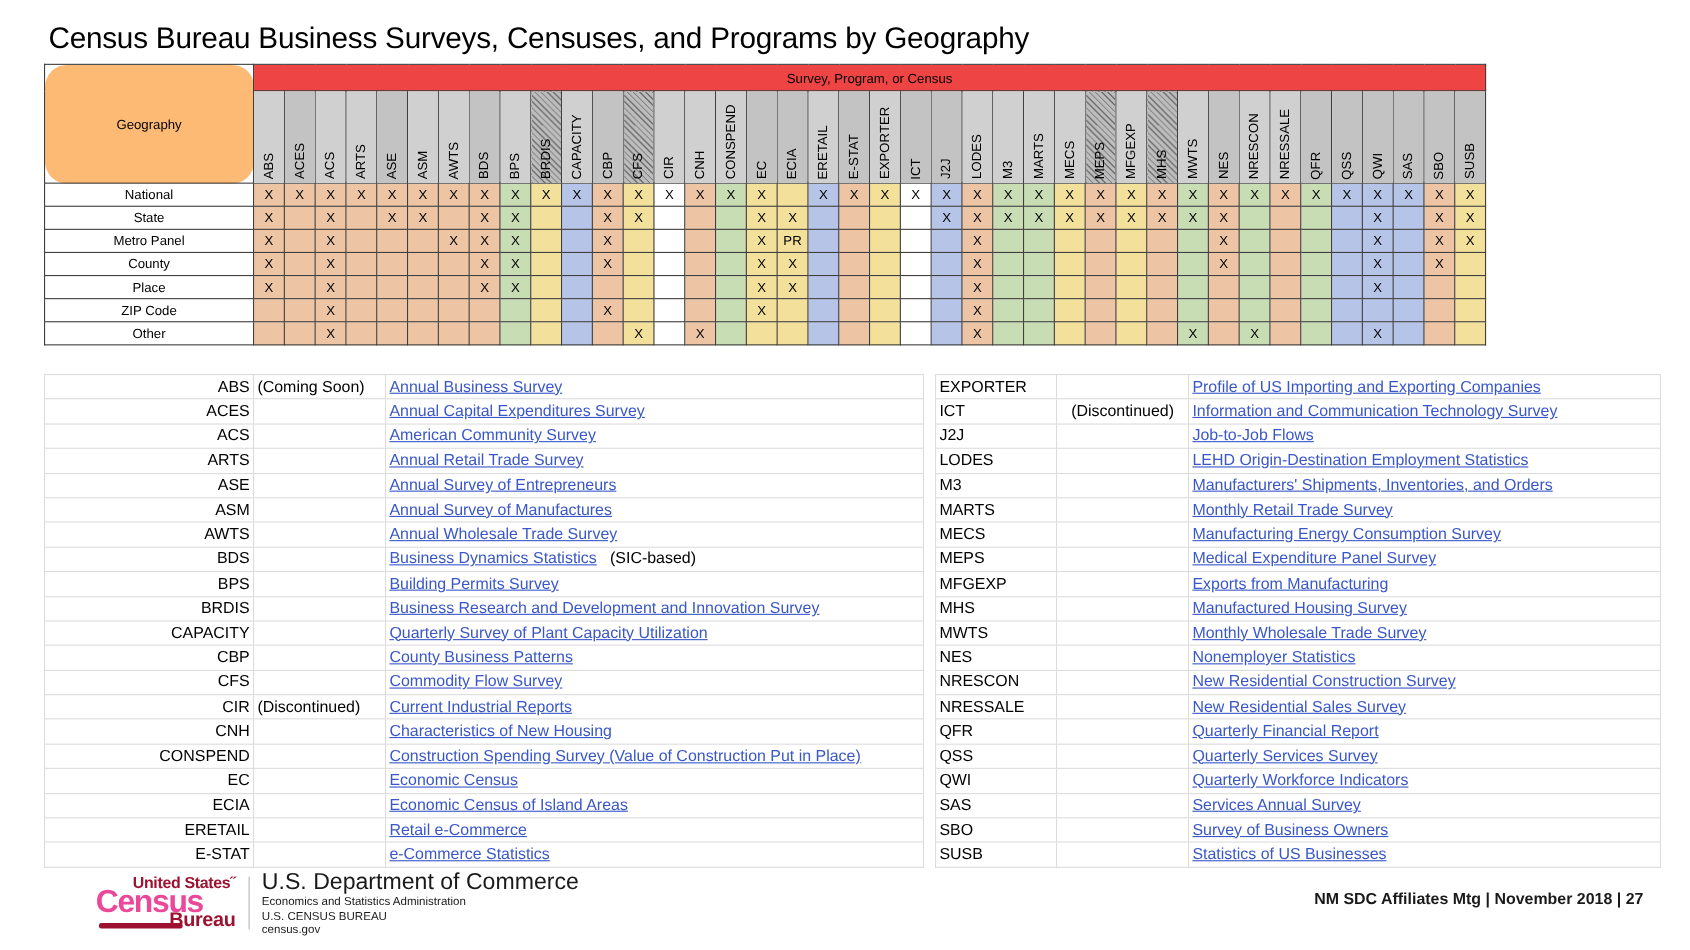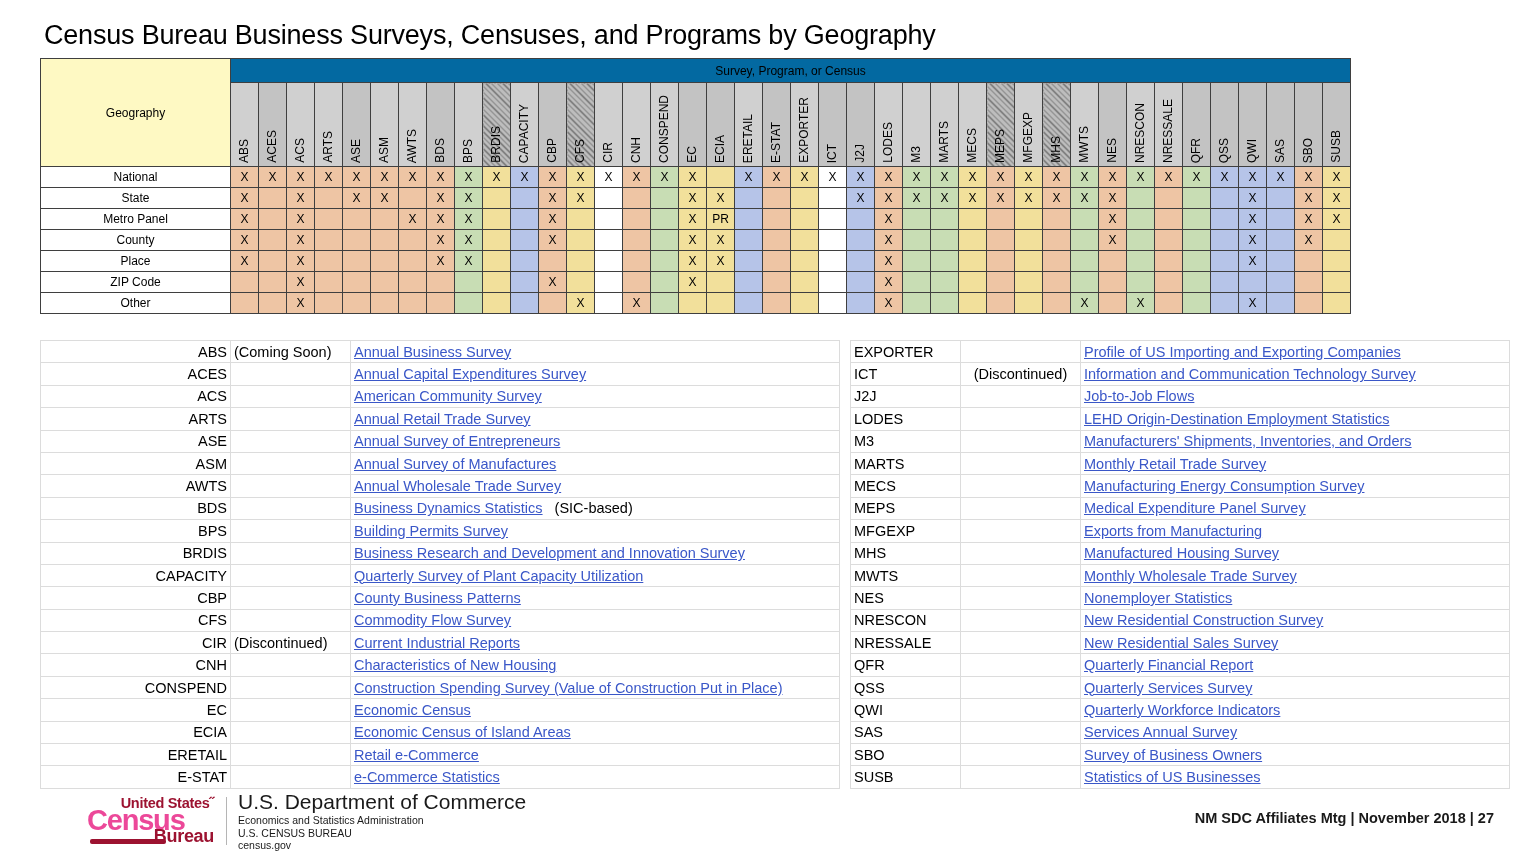--- a/index.html
+++ b/index.html
@@ -39,25 +39,26 @@
     border: 1px solid #3f3f3f;
     padding: 0;
     font-size: 12px;
     font-weight: 400;
     color: #000;
     text-align: center;
     vertical-align: middle;
   }
   .geo-corner {
     width: 190px;
-    background: #fef9c3;
+    background: #fdba74;
     font-size: 13px;
+    border-radius: 20px;
   }
   .spc-head {
-    background: #0369a1;
+    background: #ef4444;
     font-size: 13px;
     height: 24px;
   }
   .vcol {
     height: 84px;
     width: 28px;
     background: #d0d0d0;
     position: relative;
   }
   .vcol.alt { background: #c3c3c3; }

